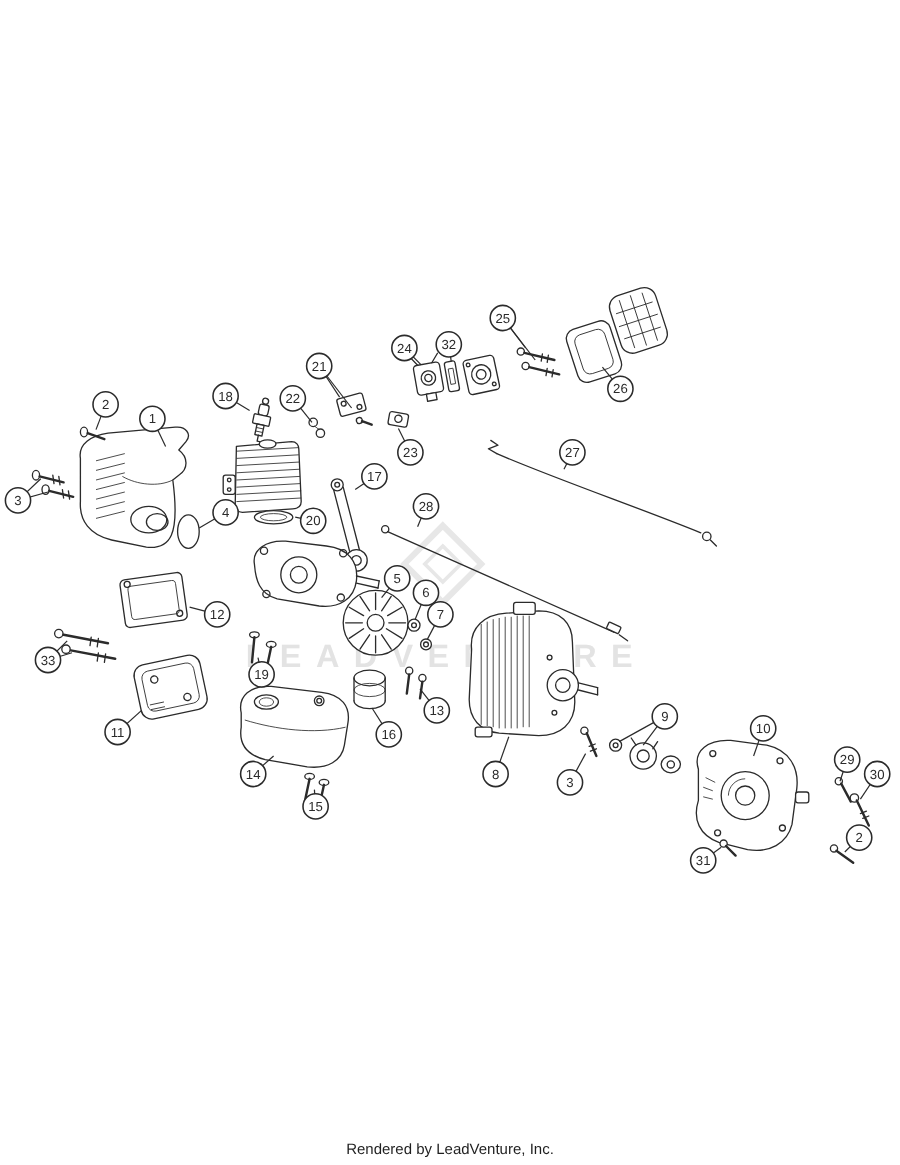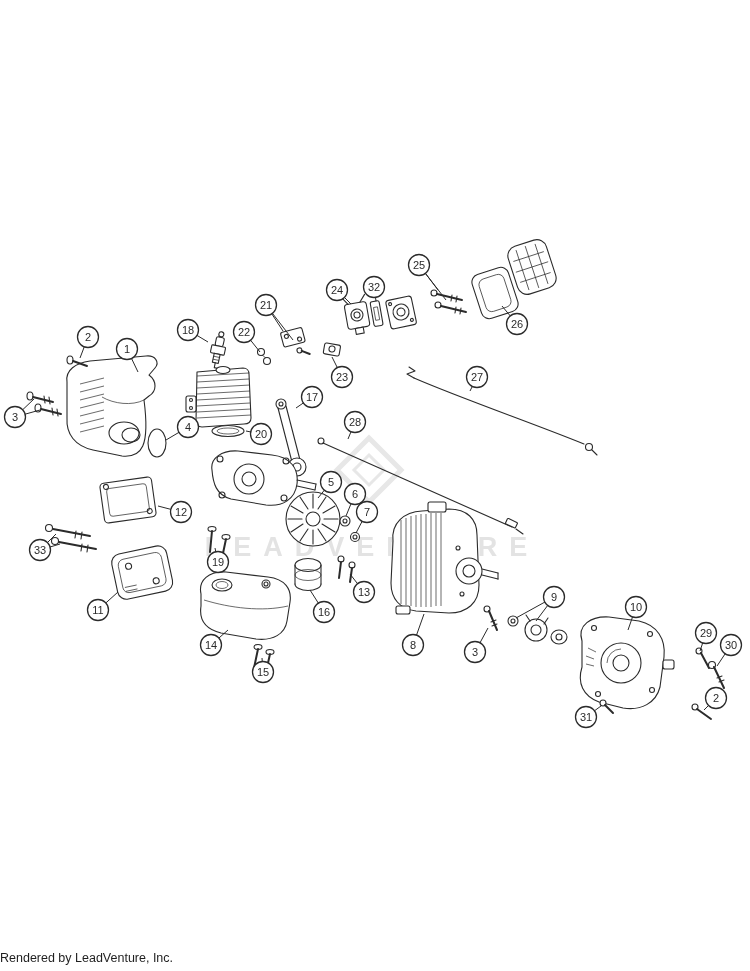--- a/index.html
+++ b/index.html
@@ -6,21 +6,21 @@
   .page{position:relative;width:750px;height:971px;background:#ffffff;margin:0 auto;overflow:hidden;
         font-family:"Liberation Sans", sans-serif;}
   svg{display:block;}
   svg text{font-family:"Liberation Sans", sans-serif;}
   .pt{stroke:#2b2b2b;fill:none;stroke-width:1.1;stroke-linecap:round;stroke-linejoin:round;}
   .pw{stroke:#2b2b2b;fill:#ffffff;stroke-width:1.1;stroke-linecap:round;stroke-linejoin:round;}
   .thin{stroke:#2b2b2b;fill:none;stroke-width:0.7;}
   .bolt{stroke:#2b2b2b;stroke-width:2;fill:none;stroke-linecap:round;}
   .wm{stroke:#e7e7e7;fill:none;}
   .wm-text{fill:#e3e3e3;font-weight:bold;letter-spacing:12px;font-size:27px;}
-  .caption{position:absolute;left:0;bottom:6px;width:100%;
+  .caption{position:absolute;left:0;bottom:6px;width:100%;text-align:center;
            font-size:12.5px;color:#1f1f1f;}
 </style>
 </head>
 <body>
 
 <div class="page">
 
   <svg width="750" height="971" viewBox="0 0 750 971">
 
     <g>

